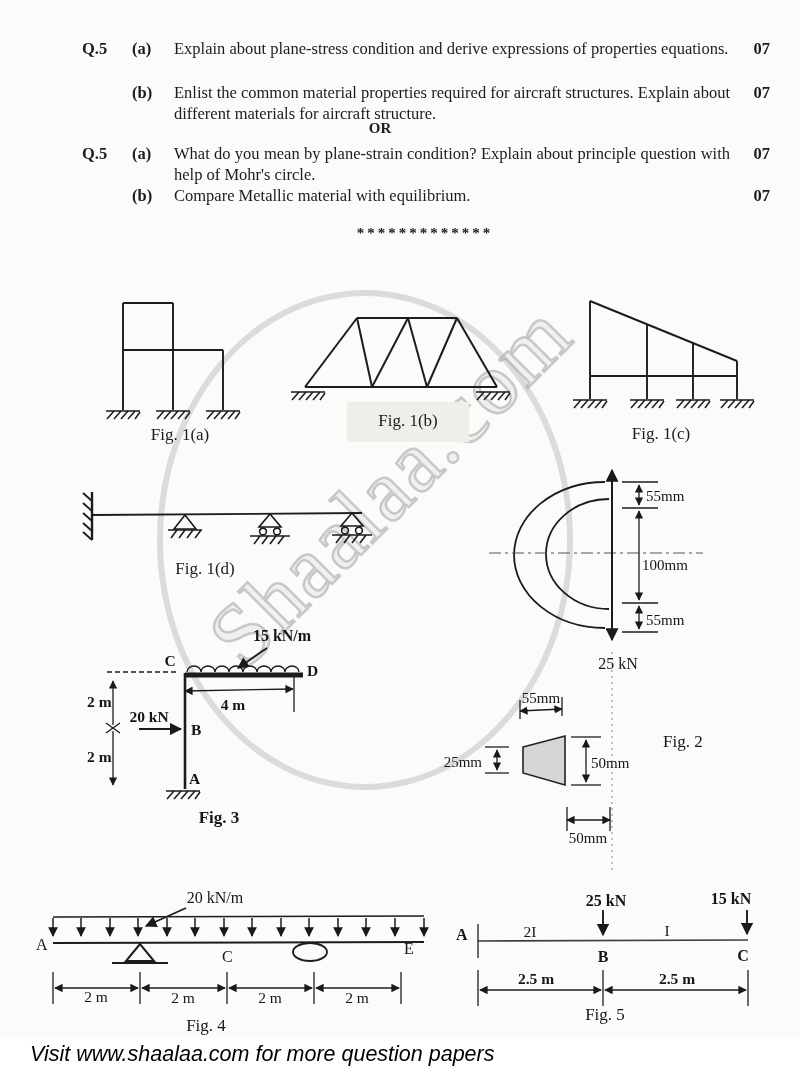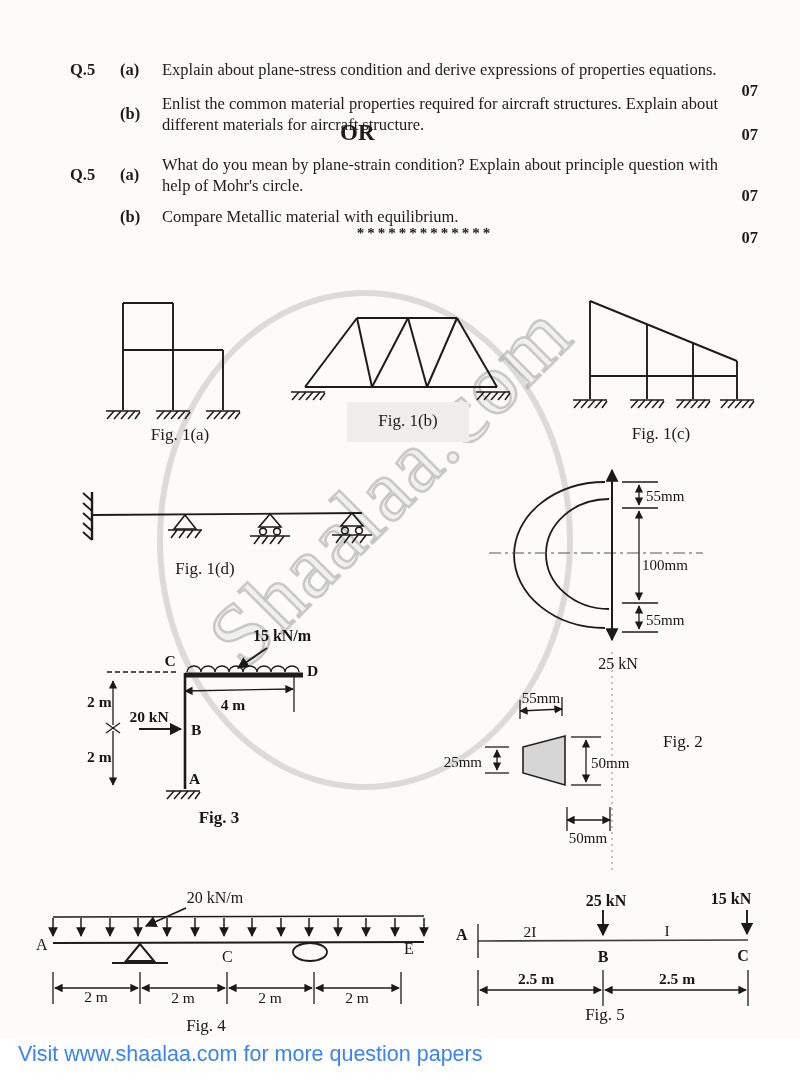--- a/index.html
+++ b/index.html
@@ -7,35 +7,35 @@
         font-family:"Liberation Serif", serif;color:#1c1c1c;}
   .scan-bg{position:absolute;left:0;top:0;width:800px;height:1038px;background:#fcfbf9;}
   
   .wm-ring{position:absolute;left:157px;top:290px;width:416px;height:500px;border:6px solid rgba(198,198,198,0.6);
            border-radius:50%;box-sizing:border-box;}
   .wm-text{position:absolute;left:90px;top:420px;width:600px;height:130px;line-height:130px;
            text-align:center;font-size:88px;font-family:"Liberation Serif",serif;
            transform:rotate(-45deg);color:rgba(200,200,200,0.22);
            -webkit-text-stroke:2.5px rgba(175,175,175,0.65);letter-spacing:2px;white-space:nowrap;}
   
-  .qrow{position:absolute;left:70px;width:688px;display:flex;align-items:center;
+  .qrow{position:absolute;left:82px;width:688px;display:flex;align-items:flex-start;
         font-size:16.5px;line-height:21px;}
   .qno{width:50px;font-weight:bold;flex:none;}
   .qpart{width:42px;font-weight:bold;flex:none;}
   .qtext{width:556px;flex:none;text-align:justify;}
-  .qmarks{width:40px;flex:none;text-align:right;font-weight:bold;margin-top:42px;}
-  .or{position:absolute;left:340px;top:120px;width:80px;
-      font-size:23px;font-weight:bold;}
+  .qmarks{width:40px;flex:none;text-align:right;font-weight:bold;}
+  .or{position:absolute;left:340px;top:120px;width:80px;text-align:center;
+      font-size:15px;font-weight:bold;}
   .stars{position:absolute;left:340px;top:225px;width:170px;text-align:center;
          font-size:15px;font-weight:bold;letter-spacing:3px;}
   
   .figs{position:absolute;left:0;top:0;z-index:2;}
   
-  .footer{position:absolute;left:18px;top:1042px;font-family:"Liberation Sans",sans-serif;
-          font-size:21.5px;color:#3b82f6;z-index:3;}
+  .footer{position:absolute;left:30px;top:1042px;font-family:"Liberation Sans",sans-serif;
+          font-size:21.5px;color:#000000;z-index:3;font-style:italic;}
 </style>
 </head>
 <body>
 
 <div class="page">
   <div class="scan-bg"></div>
 
   <div class="wm-ring"></div>
   <div class="wm-text">Shaalaa.com</div>
 

